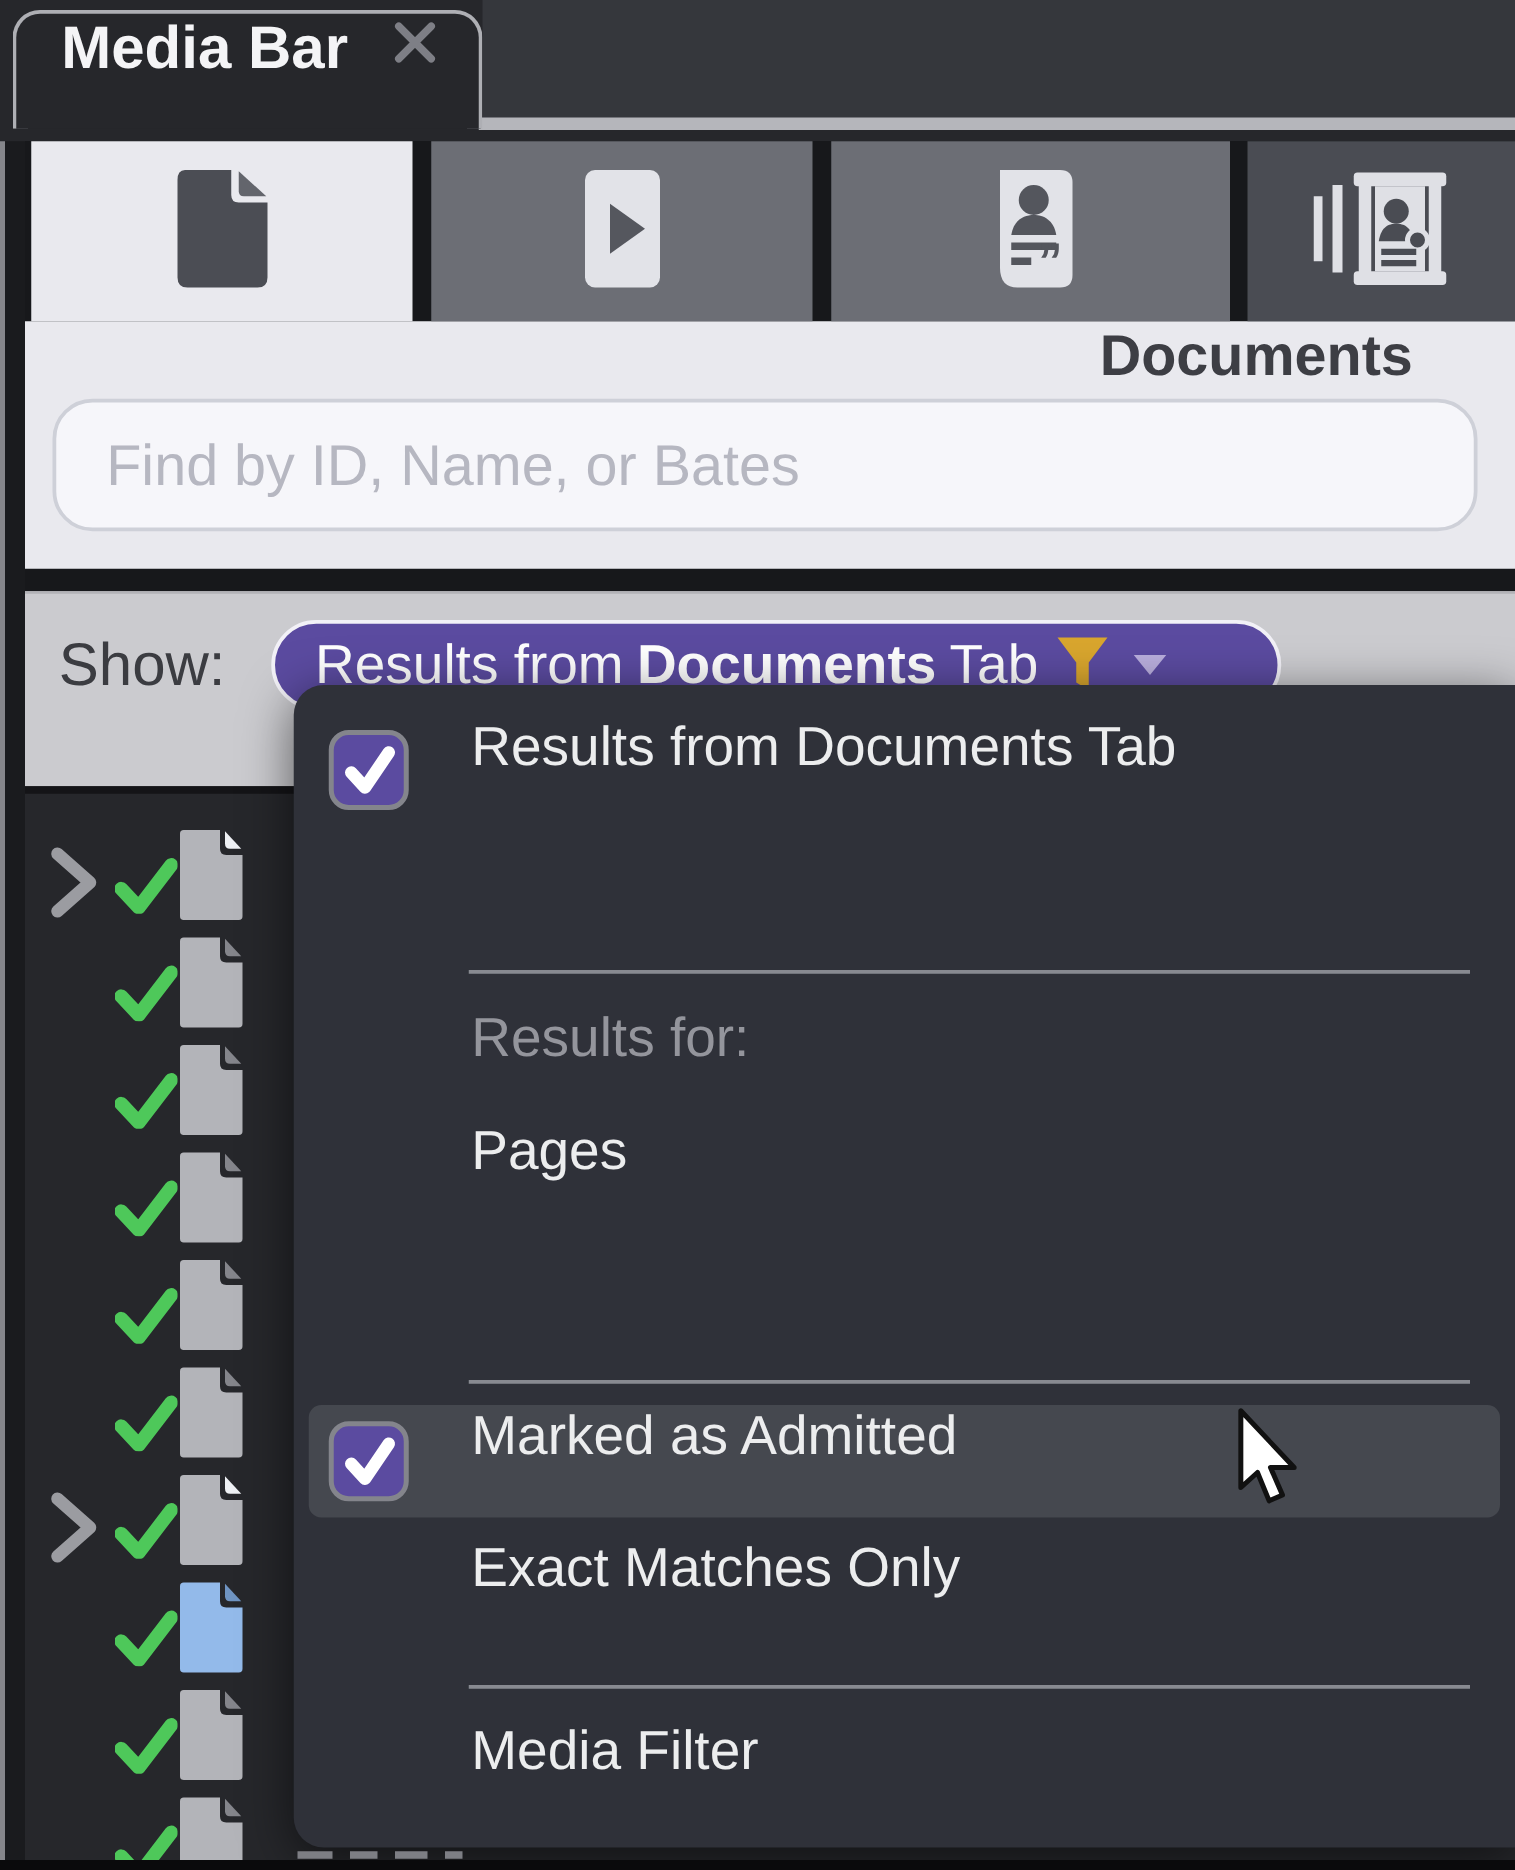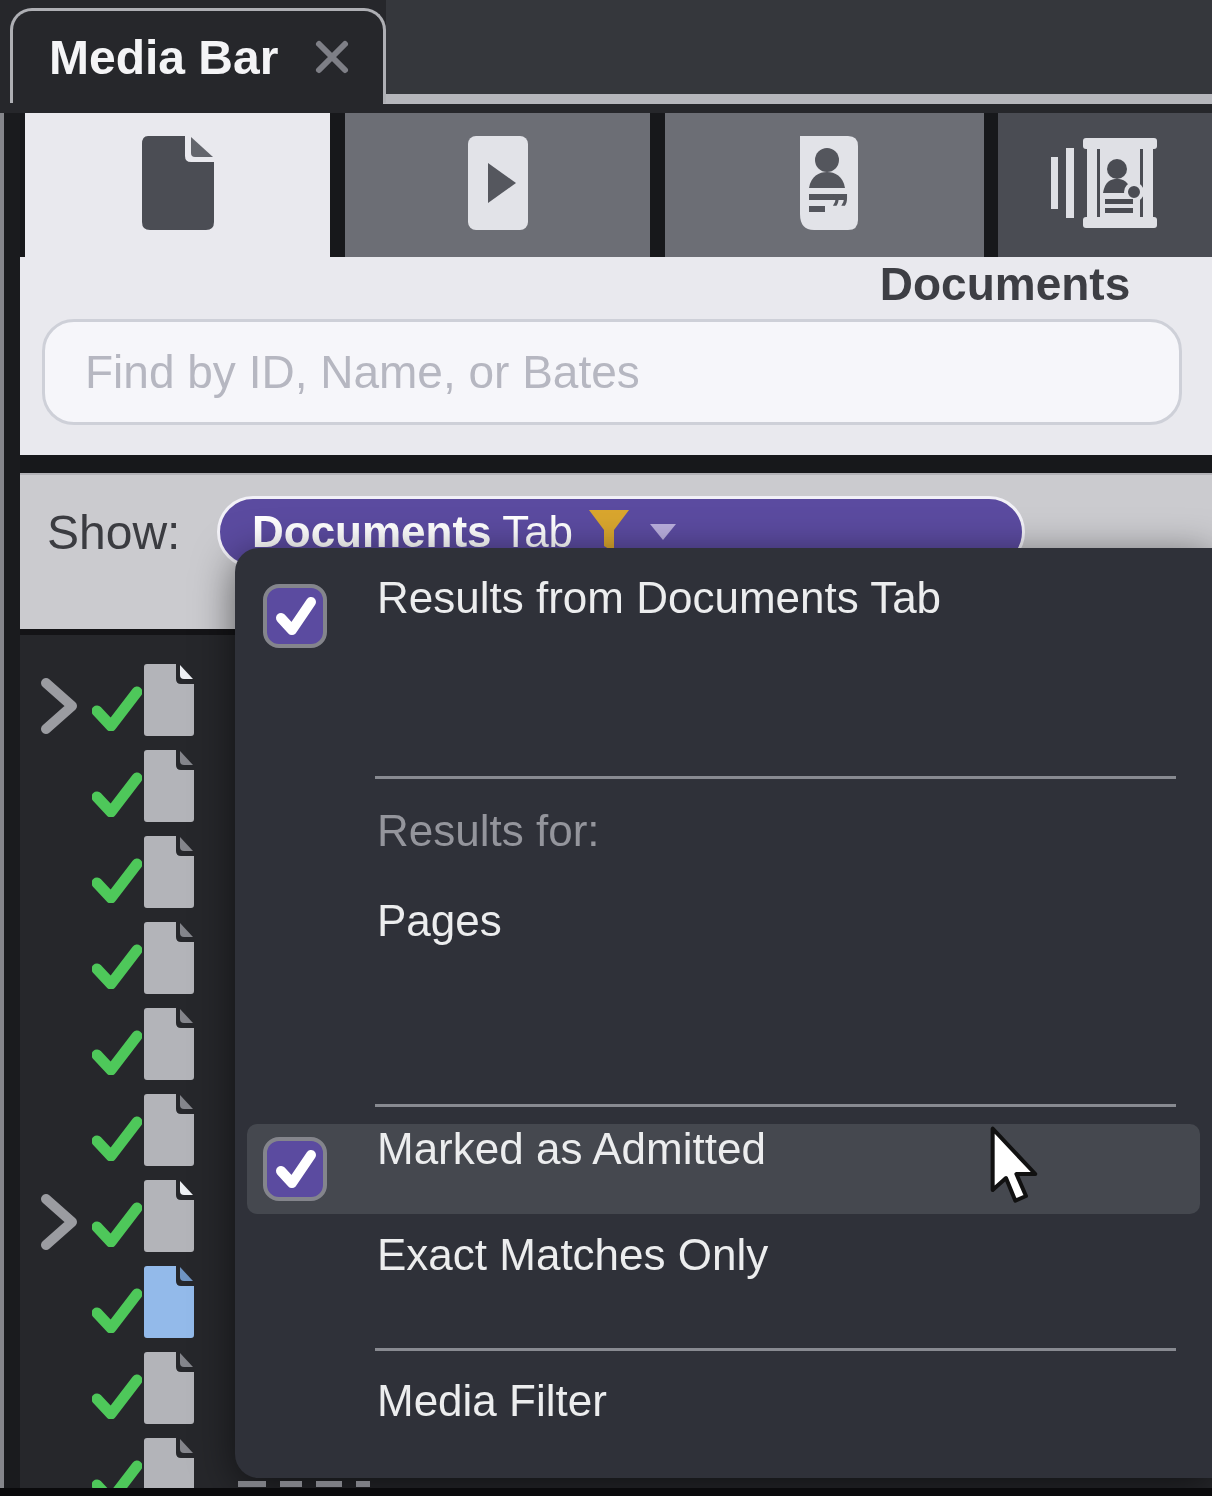--- a/index.html
+++ b/index.html
@@ -12,21 +12,21 @@
   
   .edge-light{position:absolute;left:0;top:0;width:4px;height:1496px;background:#85868b;z-index:0;}
   .edge-dark{position:absolute;left:4px;top:0;width:16px;height:1496px;background:#1a1b1e;z-index:0;}
   
   .top-area{position:absolute;left:0;top:0;width:1212px;height:113px;background:#26272b;z-index:1;}
   .top-area-right{position:absolute;left:386px;top:0;width:826px;height:96px;background:#35373c;}
   .top-line{position:absolute;left:383px;top:94px;width:829px;height:10px;background:#b5b6bb;}
   .mediabar-tab{
     position:absolute;left:10px;top:8px;width:376px;height:95px;
     background:#26272b;border:3px solid #aeafb4;border-bottom:none;
-    border-radius:22px 22px 0 0;display:flex;align-items:center;z-index:2;
+    border-radius:22px 22px 0 0;display:flex;z-index:2;
   }
   .mediabar-label{color:#f4f4f6;font-size:48px;font-weight:bold;margin-left:36px;letter-spacing:0;}
   .mediabar-close{margin-left:auto;margin-right:28px;width:46px;height:46px;display:flex;align-items:center;justify-content:center;}
   
   .tabs-row{position:absolute;left:20px;top:113px;width:1192px;height:144px;background:#17181b;z-index:2;}
   .tab{position:absolute;top:0;height:144px;display:flex;align-items:center;justify-content:center;}
   .tab-documents{left:5px;width:305px;background:#e9e9ee;}
   .tab-clips{left:325px;width:305px;background:#6c6e75;}
   .tab-transcripts{left:645px;width:319px;background:#6c6e75;}
   .tab-depo{left:978px;width:214px;background:#4a4c53;}
@@ -162,20 +162,21 @@
 
   <div class="content-light">
     <div class="documents-caption">Documents</div>
     <input class="search-input" type="text" value="" placeholder="Find by ID, Name, or Bates" style="">
   </div>
 
   <div class="show-area">
     <div class="show-label">Show:</div>
     <div class="filter-pill">
       <span class="pill-text">
+        <span class="seg">Results from</span>
         <span class="seg bold">Documents</span>
         <span class="seg">Tab</span>
       </span>
       <span class="pill-funnel">
         <svg width="46" height="48" viewBox="0 0 46 48">
             <path d="M3,2 H43 L28,22 V44 L18,38 V22 Z" fill="#d9a62e"></path>
           </svg>
       </span>
       <span class="pill-caret"></span>
     </div>

